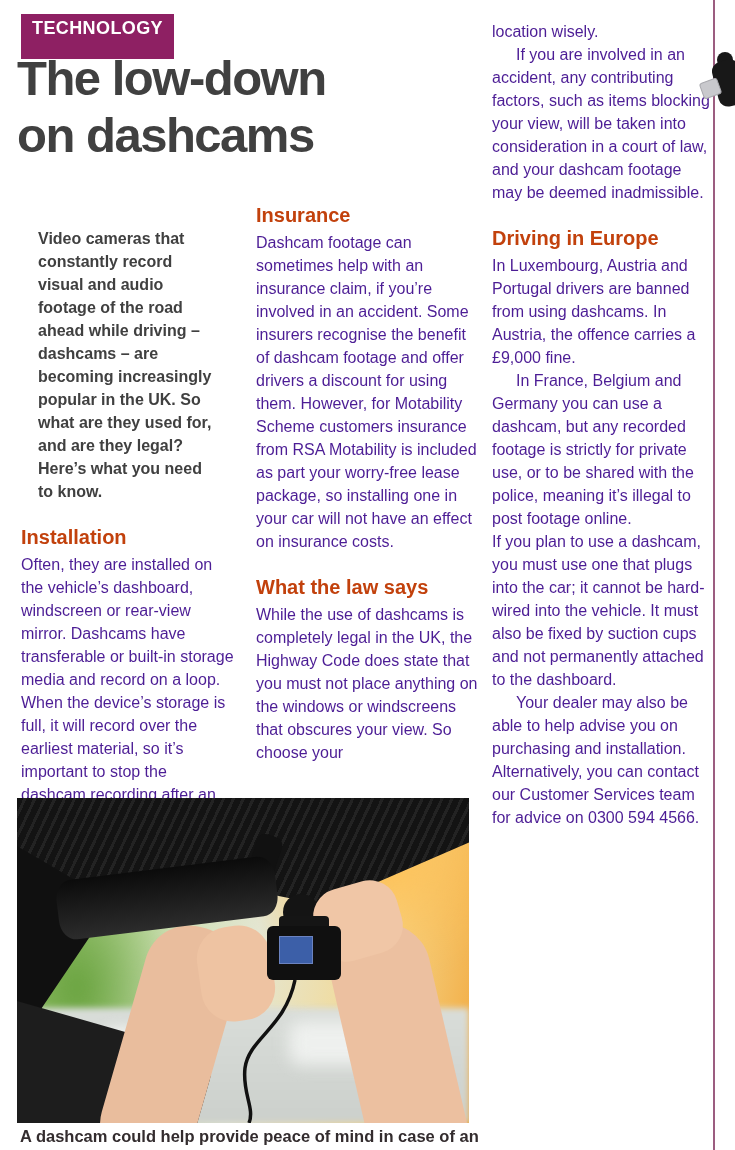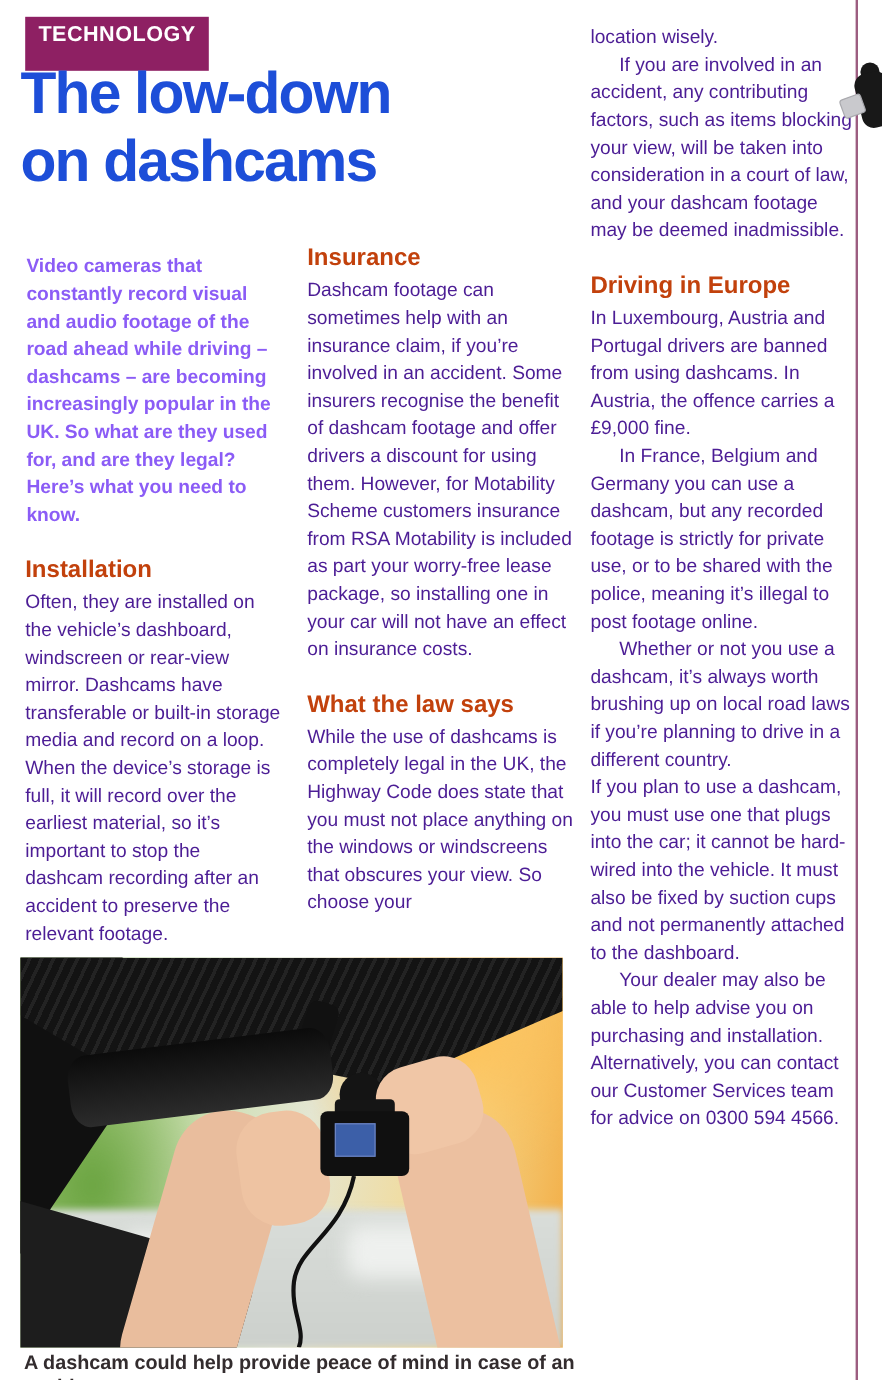--- a/index.html
+++ b/index.html
@@ -6,29 +6,29 @@
   .page{
     position:relative;width:735px;height:1150px;background:#fff;overflow:hidden;
     font-family:"Liberation Sans","DejaVu Sans",sans-serif;
   }
   .badge{
     position:absolute;left:21px;top:14px;background:#8e2063;color:#fff;
     font-weight:bold;font-size:18px;letter-spacing:.4px;padding:4px 11px 20px;
   }
   .title{
     position:absolute;left:17px;top:50px;margin:0;
-    font-size:49px;line-height:57px;font-weight:bold;color:#1d4ed8;letter-spacing:-1.5px;
+    font-size:49px;line-height:57px;font-weight:bold;color:#404040;letter-spacing:-1.5px;
   }
   .title span{display:block;}
   .col{position:absolute;}
   .col1{left:21px;top:210px;width:214px;}
   .col2{left:256px;top:203px;width:227px;}
   .col3{left:492px;top:20px;width:222px;}
   .intro{
-    margin:1px;font-weight:bold;color:#8b5cf6;font-size:16px;line-height:23px;
+    margin:17px;font-weight:bold;color:#404040;font-size:16px;line-height:23px;
   }
   h2{
     font-size:20px;line-height:24px;font-weight:bold;color:#c2410c;margin:22px 0 4px;
   }
   .col h2:first-child{margin-top:0;}
   p.body{margin:0;color:#4c1d95;font-size:16px;line-height:23px;}
   p.indent{text-indent:1.5em;}
   .caption{
     position:absolute;left:20px;top:1126px;width:465px;margin:0;
     font-weight:bold;font-size:16.5px;line-height:20px;color:#332c2e;
@@ -103,21 +103,20 @@
     <h2>What the law says</h2>
     <p class="body">While the use of dashcams is completely legal in the UK, the Highway Code does state that you must not place anything on the windows or windscreens that obscures your view. So choose your</p>
   </div>
 
   <div class="col col3">
     <p class="body">location wisely.</p>
     <p class="body indent">If you are involved in an accident, any contributing factors, such as items blocking your view, will be taken into consideration in a court of law, and your dashcam footage may be deemed inadmissible.</p>
     <h2>Driving in Europe</h2>
     <p class="body">In Luxembourg, Austria and Portugal drivers are banned from using dashcams. In Austria, the offence carries a £9,000 fine.</p>
     <p class="body indent">In France, Belgium and Germany you can use a dashcam, but any recorded footage is strictly for private use, or to be shared with the police, meaning it’s illegal to post footage online.</p>
-    <p class="body indent">Whether or not you use a dashcam, it’s always worth brushing up on local road laws if you’re planning to drive in a different country.</p>
     <p class="body">If you plan to use a dashcam, you must use one that plugs into the car; it cannot be hard-wired into the vehicle. It must also be fixed by suction cups and not permanently attached to the dashboard.</p>
     <p class="body indent">Your dealer may also be able to help advise you on purchasing and installation. Alternatively, you can contact our Customer Services team for advice on 0300 594 4566.</p>
   </div>
 
   <div class="photo" role="img">
     <div class="ph-sun"></div>
     <div class="ph-green"></div>
     <div class="ph-road"></div>
     <div class="ph-car1"></div>
     <div class="ph-car2"></div>

